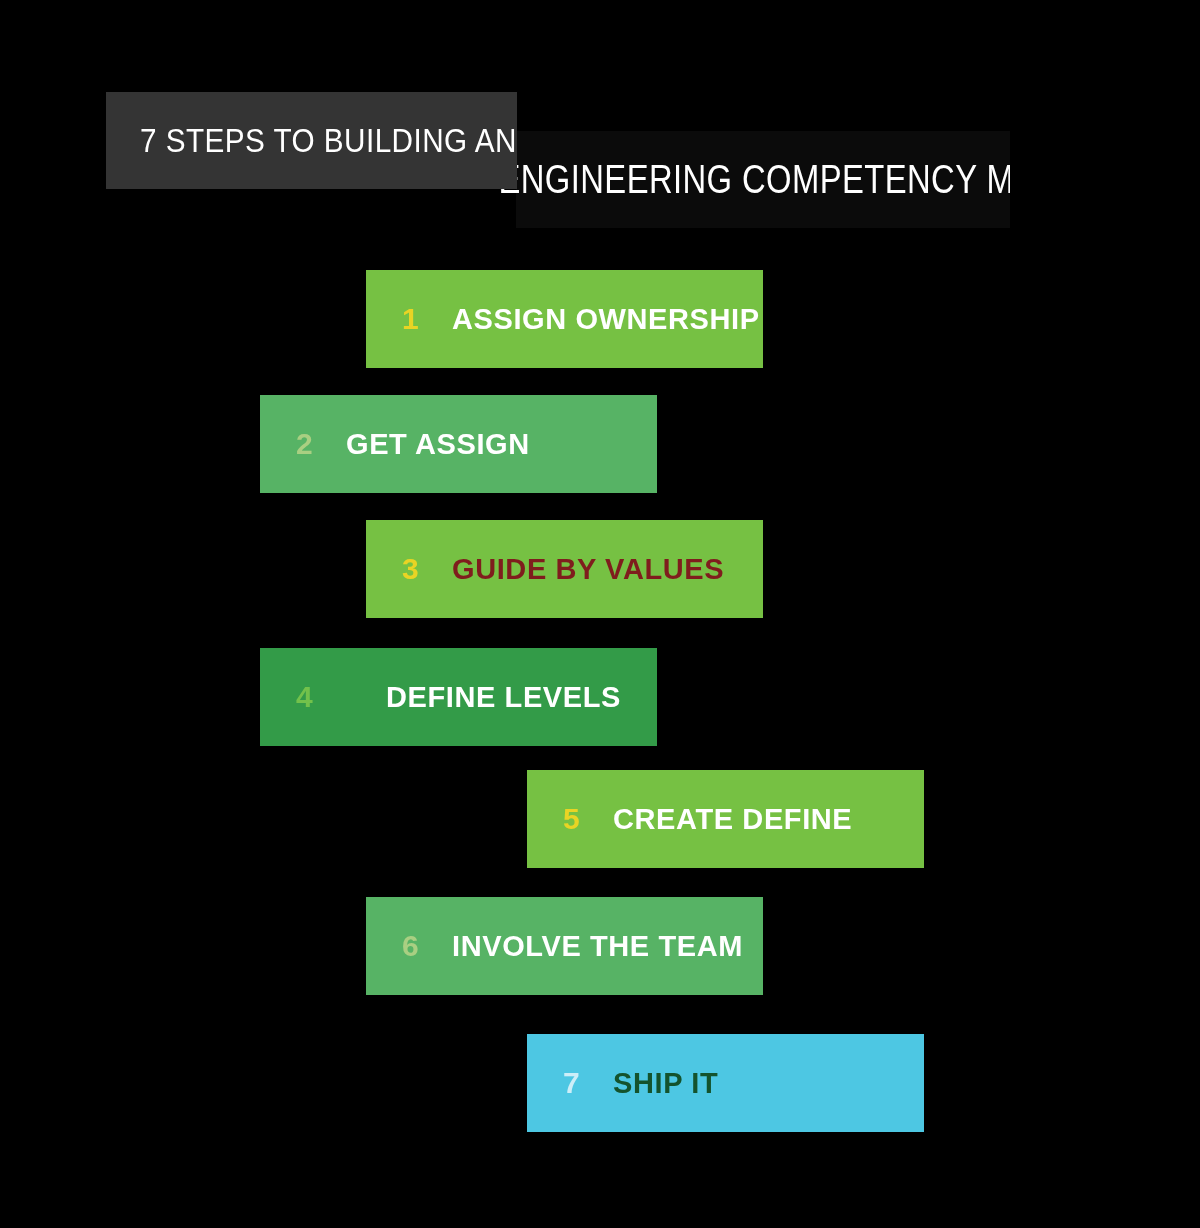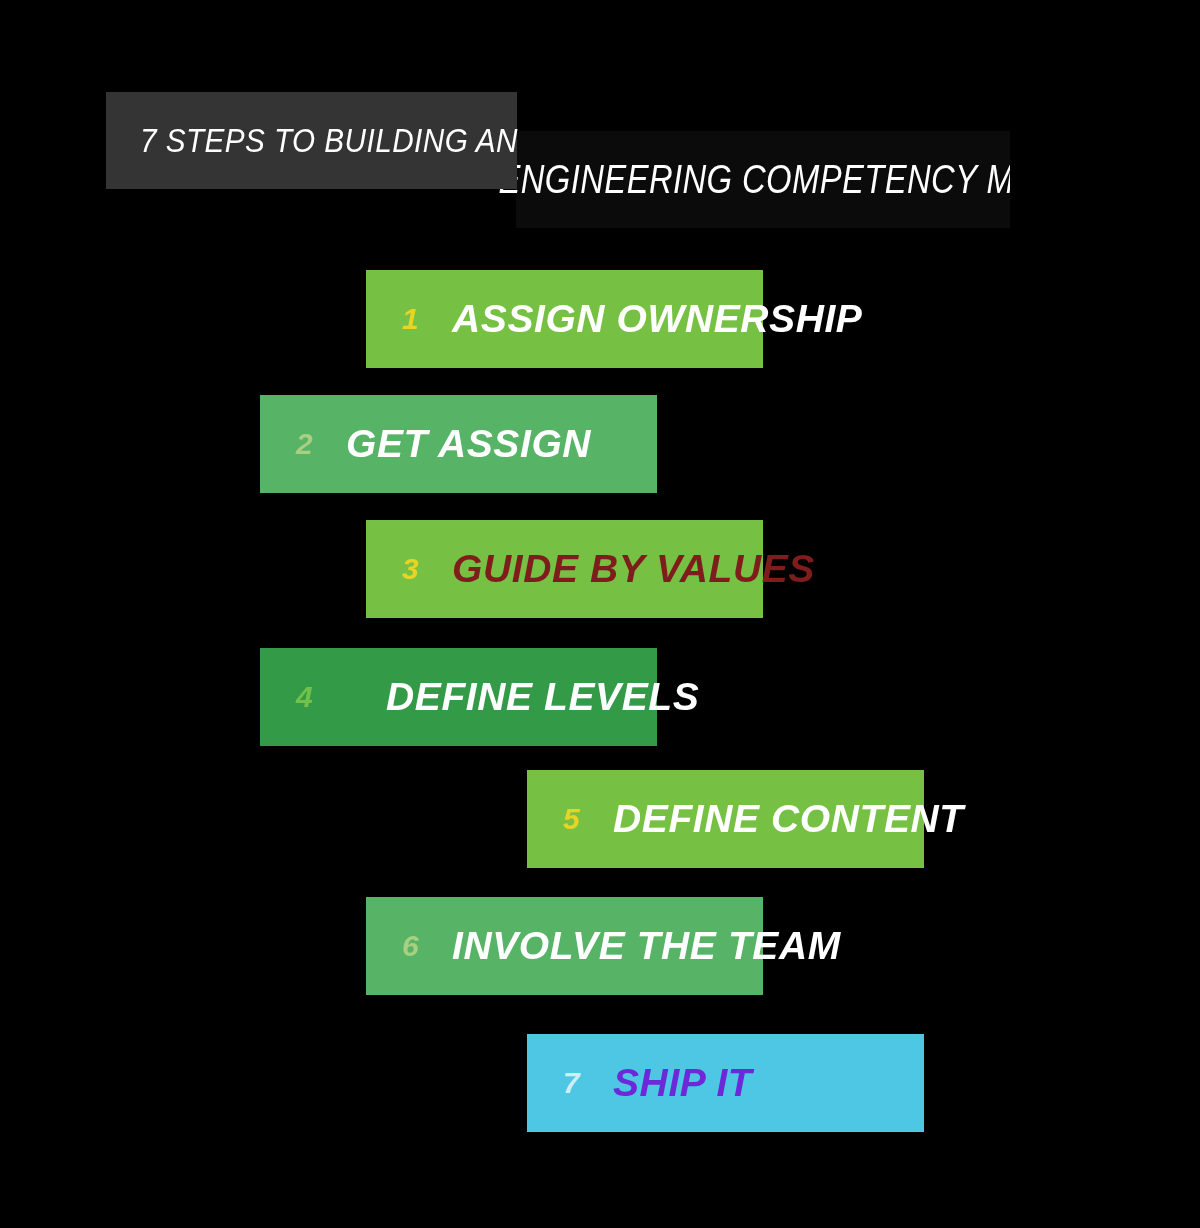--- a/index.html
+++ b/index.html
@@ -7,21 +7,20 @@
     padding: 0;
     background: #000000;
   }
   #canvas {
     position: relative;
     width: 1010px;
     height: 1228px;
     background: #000000;
     overflow: hidden;
     font-family: "Liberation Sans", sans-serif;
-    font-style: italic;
   }
   
   .title-box {
     position: absolute;
     box-sizing: border-box;
     display: flex;
     align-items: center;
   }
   .title1 {
     left: 106px; top: 92px;
@@ -63,21 +62,21 @@
   }
   .step .num {
     display: inline-block;
     width: 50px;
     flex: 0 0 50px;
     font-size: 30px;
     font-weight: 700;
     letter-spacing: 0.5px;
   }
   .step .label {
-    font-size: 39px;
+    font-size: 29px;
     font-weight: 700;
     letter-spacing: 0.6px;
     color: #ffffff;
     white-space: nowrap;
   }
   .s1 { left: 366px; top: 270px; }
   .s2 { left: 260px; top: 395px; }
   .s3 { left: 366px; top: 520px; }
   .s4 { left: 260px; top: 648px; }
   .s5 { left: 527px; top: 770px; }
@@ -112,26 +111,26 @@
     <span class="label" style="color: #7f1d1d;">GUIDE BY VALUES</span>
   </div>
 
   <div class="step s4" style="background: rgb(51, 155, 72);">
     <span class="num" style="color: rgb(114, 193, 75);">4</span>
     <span class="label" style="color: rgb(255, 255, 255); margin-left: 40px;">DEFINE LEVELS</span>
   </div>
 
   <div class="step s5" style="background: rgb(118, 193, 67);">
     <span class="num" style="color: rgb(233, 212, 36);">5</span>
-    <span class="label" style="color: rgb(255, 255, 255);">DEFINE CONTENT</span>
+    <span class="label" style="color: rgb(255, 255, 255);">CREATE DEFINE</span>
   </div>
 
   <div class="step s6" style="background: rgb(87, 179, 101);">
     <span class="num" style="color: rgb(169, 207, 130);">6</span>
     <span class="label" style="color: rgb(255, 255, 255); text-align: right;">INVOLVE THE TEAM</span>
   </div>
 
   <div class="step s7" style="background: rgb(77, 199, 227);">
     <span class="num" style="color: rgb(205, 238, 248);">7</span>
-    <span class="label" style="color: #6d28d9;">SHIP IT</span>
+    <span class="label" style="color: #14532d;">SHIP IT</span>
   </div>
 
 </div>
 
 </body></html>

